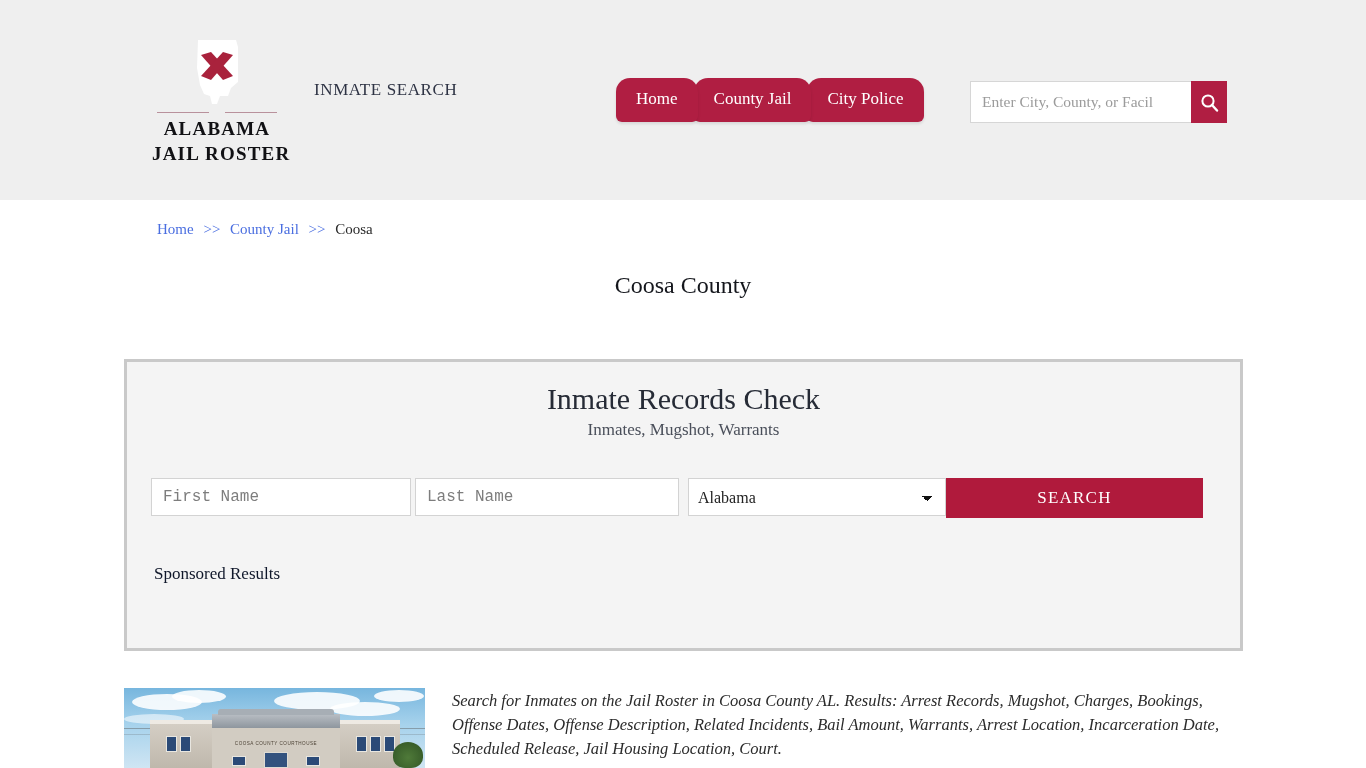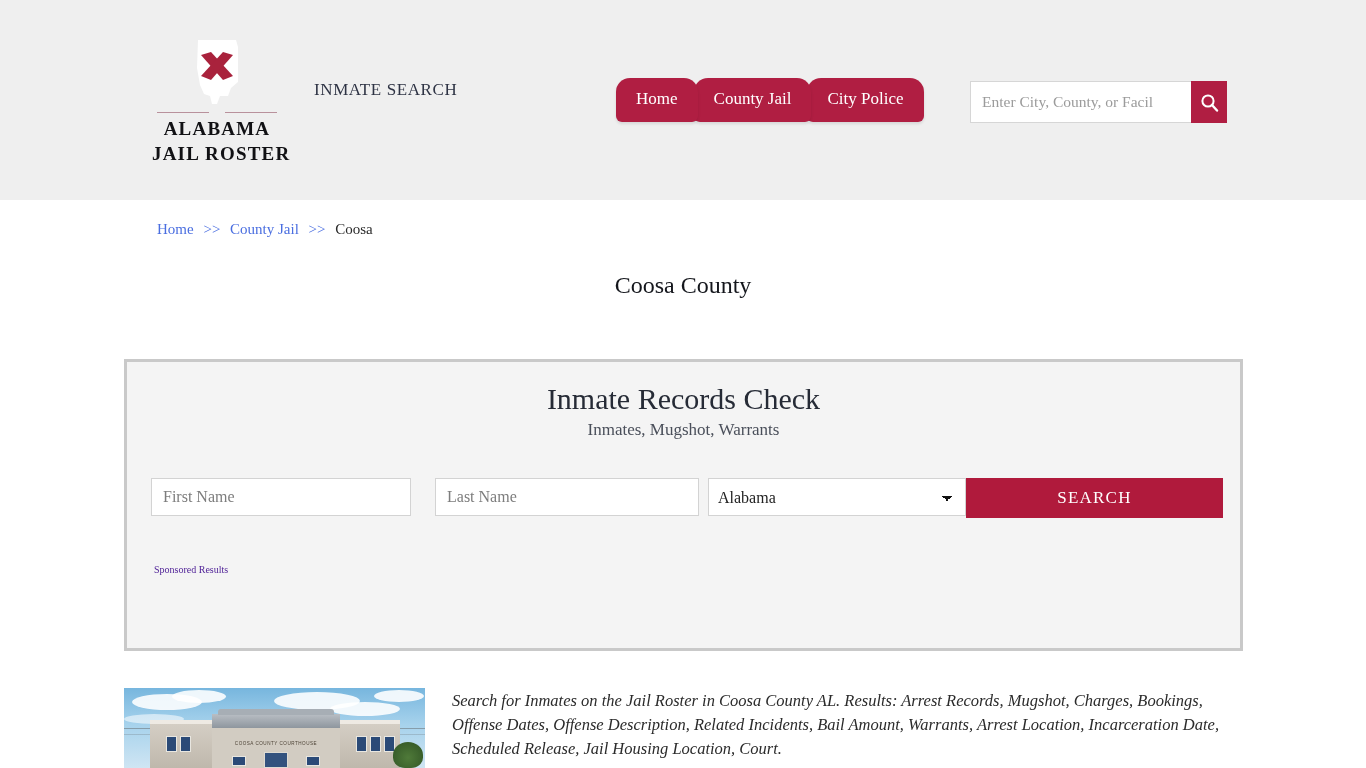--- a/index.html
+++ b/index.html
@@ -168,28 +168,28 @@
   .form-row {
     display: flex;
     align-items: flex-start;
     margin: 38px 0 0 24px;
   }
   .fi {
     height: 38px;
     border: 1px solid #d3d3d3;
     background: #fff;
     font-size: 16px;
-    font-family: Liberation Serif, serif;
+    font-family: Liberation Mono, monospace;
     color: #333;
     padding: 0 11px;
     outline: none;
   }
   .fi::placeholder { color: #7d7d7d; }
   .fi-first { width: 260px; }
-  .fi-last  { width: 264px; margin-left: 24px; }
+  .fi-last  { width: 264px; margin-left: 4px; }
   .fi-state {
     width: 258px; height: 38px; margin-left: 9px;
     border: 1px solid #d3d3d3; background: #fff;
     font-size: 16px; color: #222;
     font-family: "Liberation Serif", "DejaVu Serif", serif;
     padding: 0 9px;
     -webkit-appearance: none; appearance: none;
     background-image:
       linear-gradient(45deg, transparent 50%, #111 50%),
       linear-gradient(135deg, #111 50%, transparent 50%);
@@ -203,22 +203,22 @@
     background: #b01a3c;
     color: #fff;
     border: none;
     font-size: 17px;
     letter-spacing: 1.2px;
     font-family: "Liberation Serif", "DejaVu Serif", serif;
     cursor: pointer;
   }
   .sponsored {
     margin: 46px 0 0 27px;
-    font-size: 10px;
-    color: #4c1d95;
+    font-size: 17px;
+    color: #0f172a;
   }
 
   
   .bottom {
     position: absolute;
     left: 0; top: 688px;
     width: 1366px;
   }
   .thumb {
     position: absolute;

